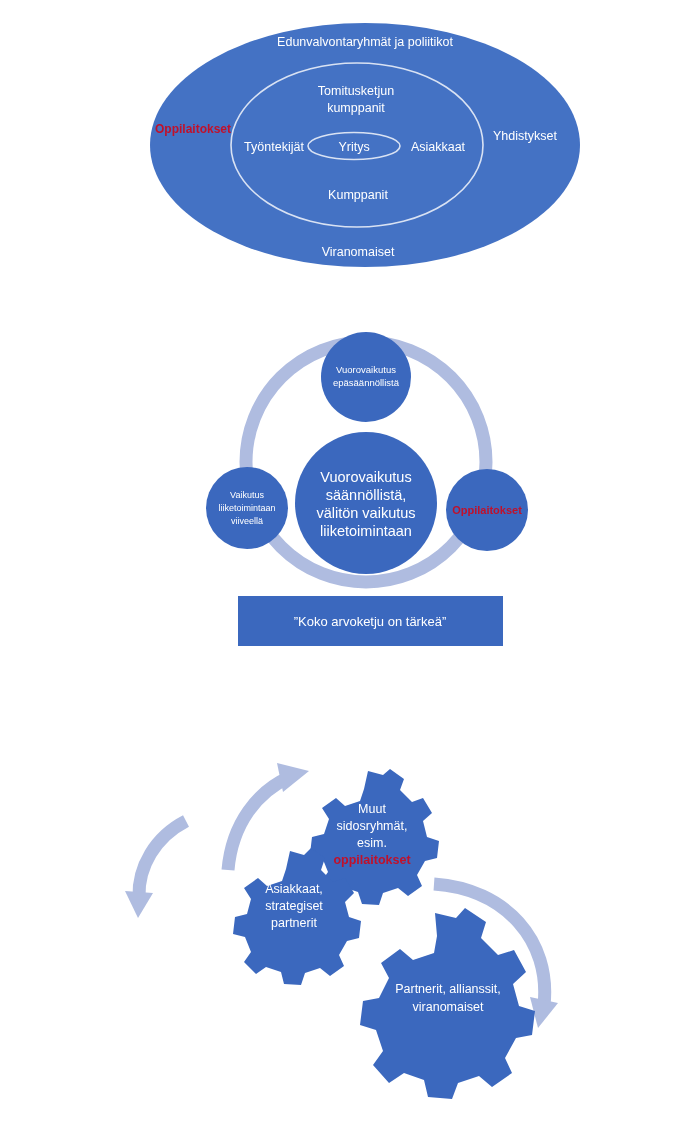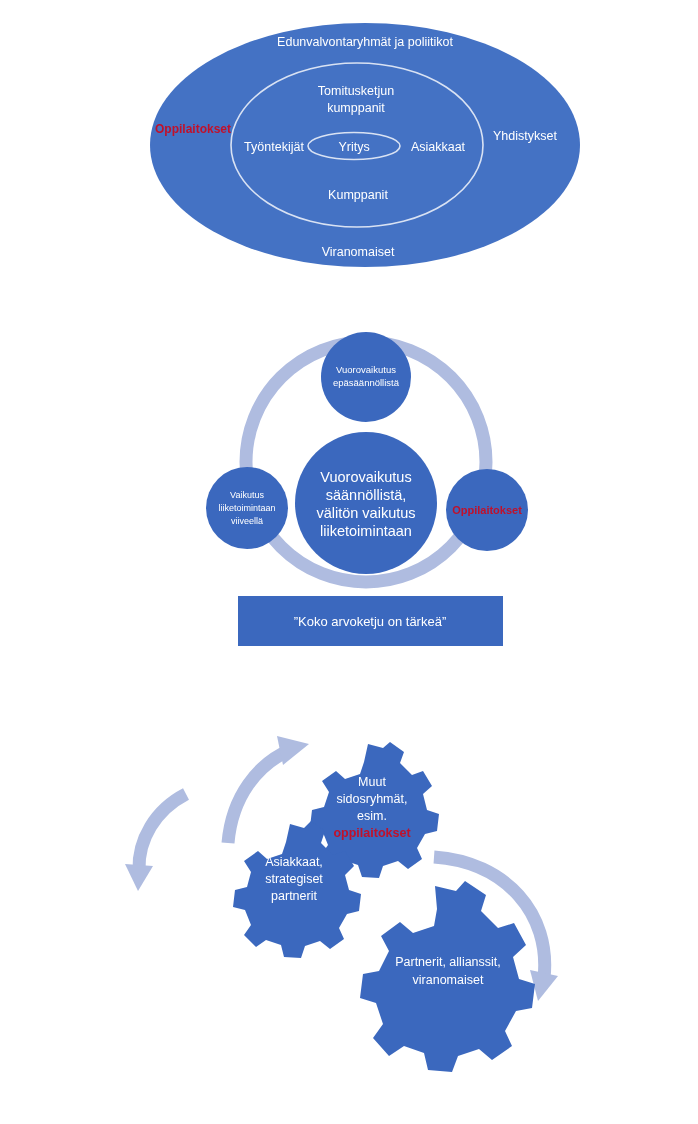--- a/index.html
+++ b/index.html
@@ -12,21 +12,21 @@
   svg{display:block;}
   .fig{position:absolute;}
 
   
   #fig-ellipses{left:0;top:0;width:698px;height:300px;}
 
   
   #fig-ring{left:0;top:320px;width:698px;height:350px;}
 
   
-  #fig-gears{left:0;top:718px;width:620px;height:360px;}
+  #fig-gears{left:0;top:745px;width:620px;height:360px;}
 
   text{ font-family:"Liberation Sans","DejaVu Sans",sans-serif; }
   .t-white{ fill:#ffffff; }
   .t-red{ fill:#C0112B; font-weight:bold; }
 </style>
 </head>
 <body>
 
 <div class="stage">
 

